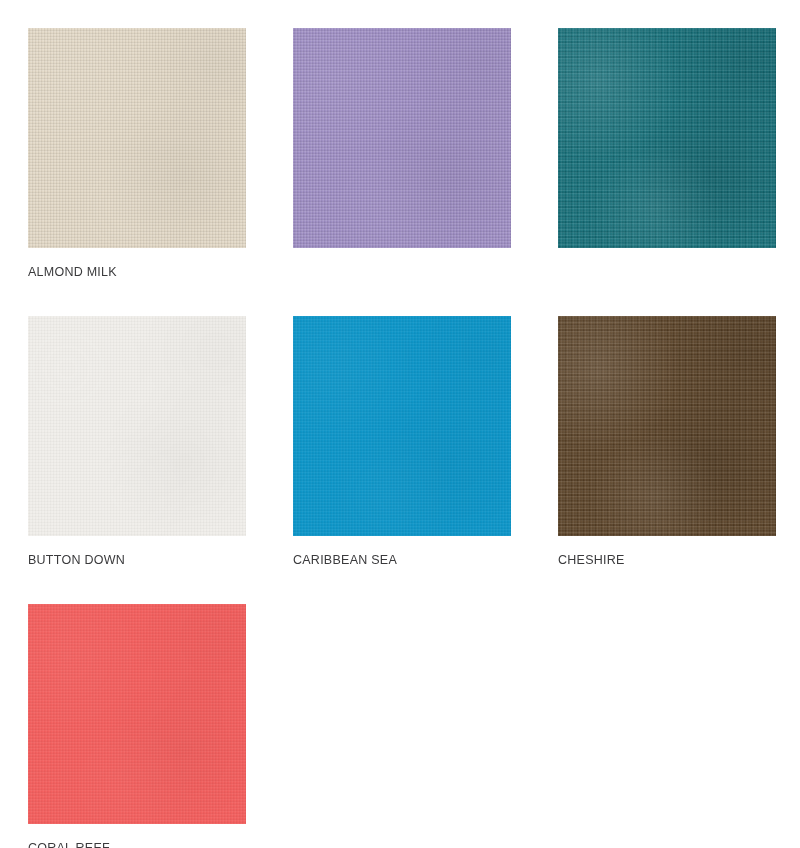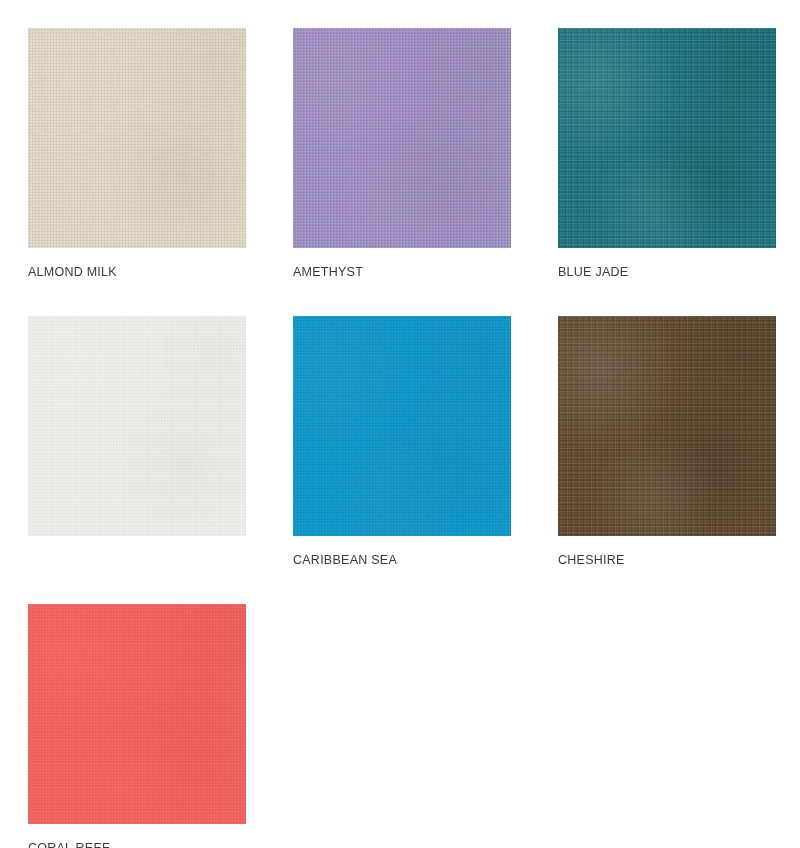--- a/index.html
+++ b/index.html
@@ -110,35 +110,34 @@
         <div class="weave"></div>
         <div class="mottle"></div>
       </div>
       <div class="swatch-label">ALMOND MILK</div>
     </div>
     <div class="swatch-card">
       <div class="swatch-chip tex-fine" style="background-color: rgb(159, 143, 196);">
         <div class="weave"></div>
         <div class="mottle"></div>
       </div>
-      <div class="swatch-label">AMETHYST</div>
     </div>
     <div class="swatch-card">
       <div class="swatch-chip tex-coarse" style="background-color: rgb(21, 112, 122);">
         <div class="weave"></div>
         <div class="weave-coarse"></div>
         <div class="mottle"></div>
       </div>
-      <div class="swatch-label">BLUE JADE</div>
     </div>
     <div class="swatch-card">
       <div class="swatch-chip tex-smooth" style="background-color: rgb(240, 238, 234);">
         <div class="weave"></div>
         <div class="mottle"></div>
       </div>
+      <div class="swatch-label">BUTTON DOWN</div>
     </div>
     <div class="swatch-card">
       <div class="swatch-chip tex-smooth" style="background-color: rgb(15, 150, 200);">
         <div class="weave"></div>
         <div class="mottle"></div>
       </div>
       <div class="swatch-label">CARIBBEAN SEA</div>
     </div>
     <div class="swatch-card">
       <div class="swatch-chip tex-coarse" style="background-color: rgb(92, 67, 40);">

